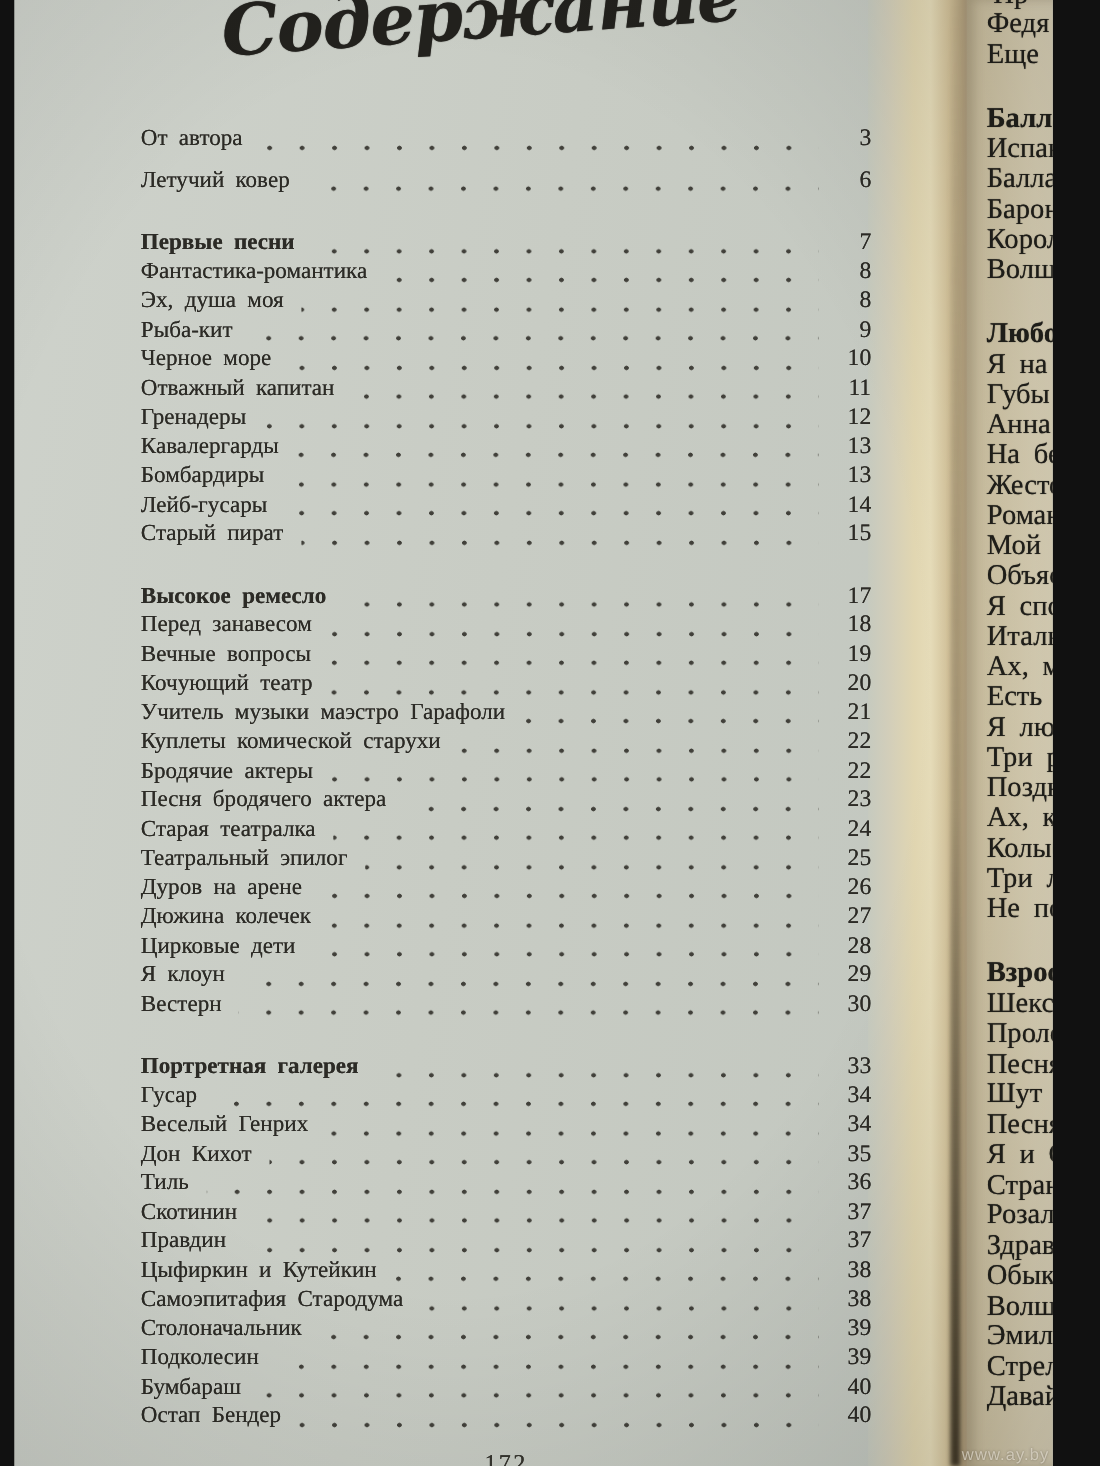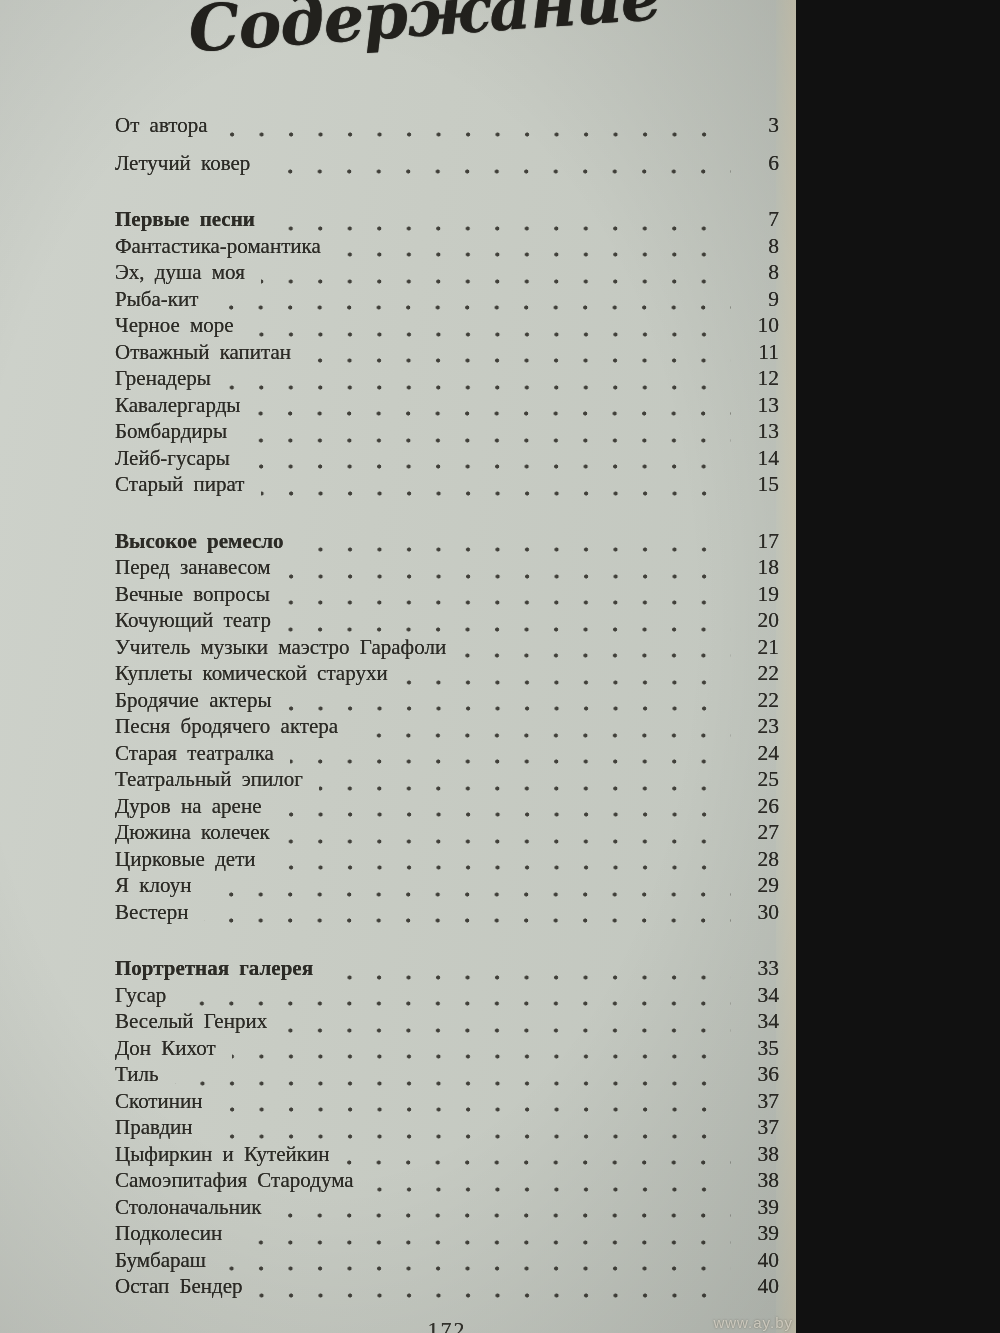--- a/index.html
+++ b/index.html
@@ -1,19 +1,20 @@
 <!DOCTYPE html>
 <html><head>
 <meta charset="utf-8">
 <style>
   html,body{margin:0;padding:0;background:#111;}
   #stage{
-    position:relative;width:796px;height:1333px;overflow:hidden;
+    position:relative;width:944px;height:1333px;overflow:hidden;
     background:linear-gradient(100deg,#ced2cb 0%,#c8ccc4 45%,#c1c6be 100%);
     font-family:"Liberation Serif", serif;
+    margin-left:13px;
   }
   
   .gutter{
     position:absolute;left:776px;top:0;width:92px;height:1333px;
     background:linear-gradient(to right,#c6cabf 0%,#d2ceba 20%,#e1d6b1 46%,#e6dcb9 62%,#d2c199 80%,#b2a07d 94%,#a5947a 100%);
   }
   .crease{
     position:absolute;left:851px;top:0;width:9px;height:1333px;
     background:linear-gradient(to bottom,rgba(80,68,48,0) 0%,rgba(80,68,48,0.28) 55%,rgba(42,35,22,0.85) 100%);
     filter:blur(2px);

